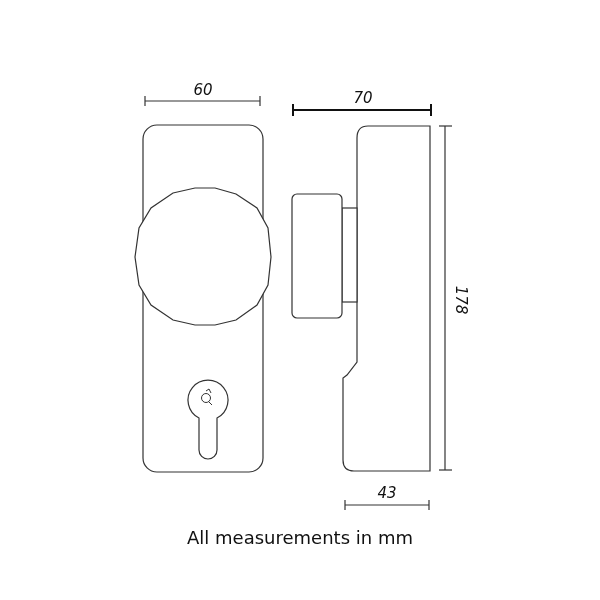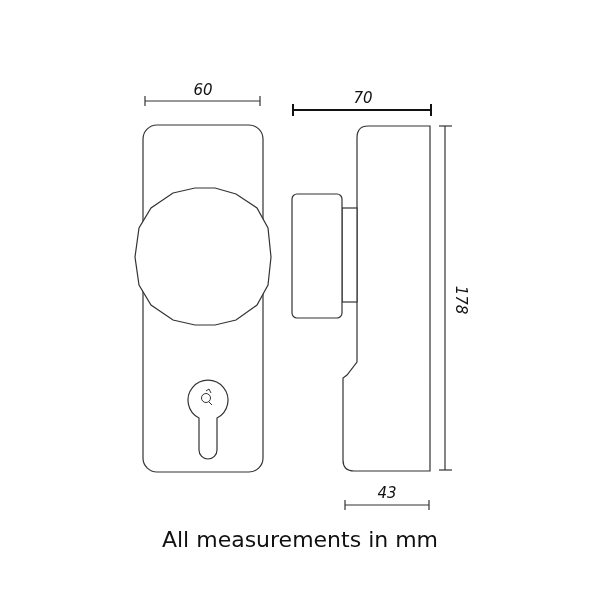--- a/index.html
+++ b/index.html
@@ -1,20 +1,20 @@
 <!DOCTYPE html>
 <html><head>
   <meta charset="utf-8">
   <style>
     html, body { margin:0; padding:0; background:#ffffff; }
     body { width:600px; height:600px; position:relative; overflow:hidden; font-family:"DejaVu Sans", sans-serif; }
     #drawing { position:absolute; left:0; top:0; }
     .dim-text { font-family:"DejaVu Sans", sans-serif; font-style:italic; font-size:15px; fill:#111111; }
     .caption { position:absolute; left:0; width:600px; top:527px; text-align:center;
-               font-family:"DejaVu Sans", sans-serif; font-size:22px; color:#111111; }
+               font-family:"DejaVu Sans", sans-serif; font-size:18px; color:#111111; }
   </style>
 </head>
 <body>
 
 <svg id="drawing" width="600" height="600" viewBox="0 0 600 600">
 
   <g fill="#ffffff" stroke="#333333" stroke-width="1.2">
     <rect x="143" y="125" width="120" height="347" rx="14" ry="14"></rect>
 
     <polygon points="173,193 195,188 215,188 236,194 257,208 268,228 271,257 268,285 257,305 236,320 215,325 195,325 173,320 151,305 139,285 135,257 139,228 151,208"></polygon>

